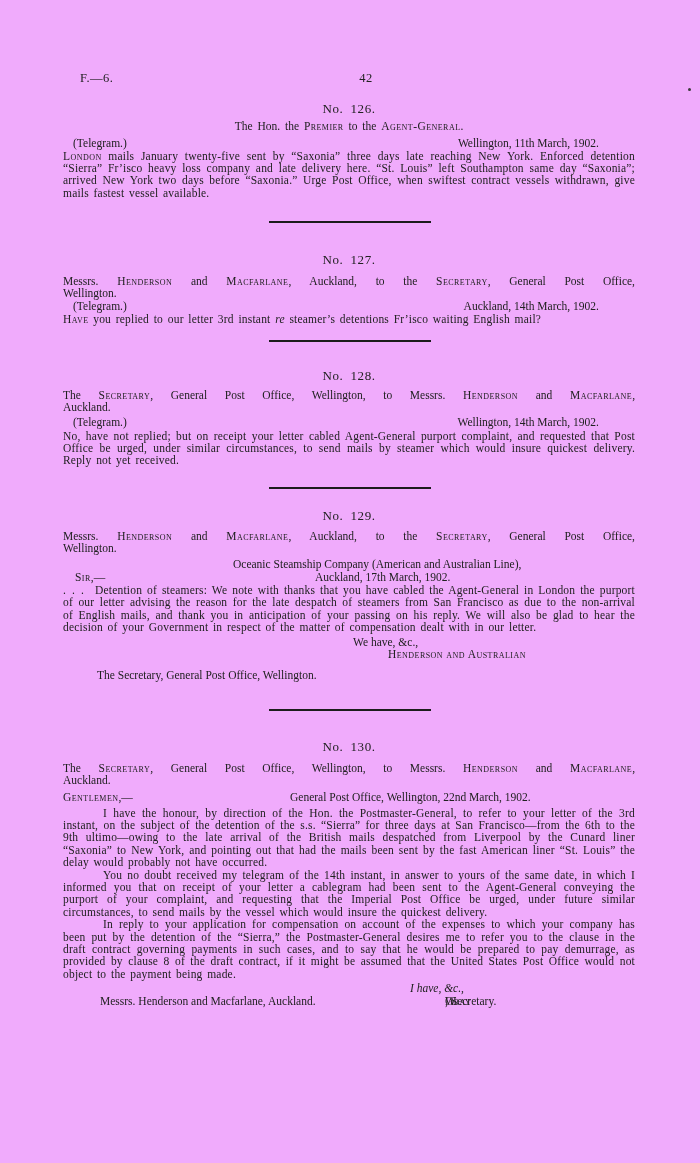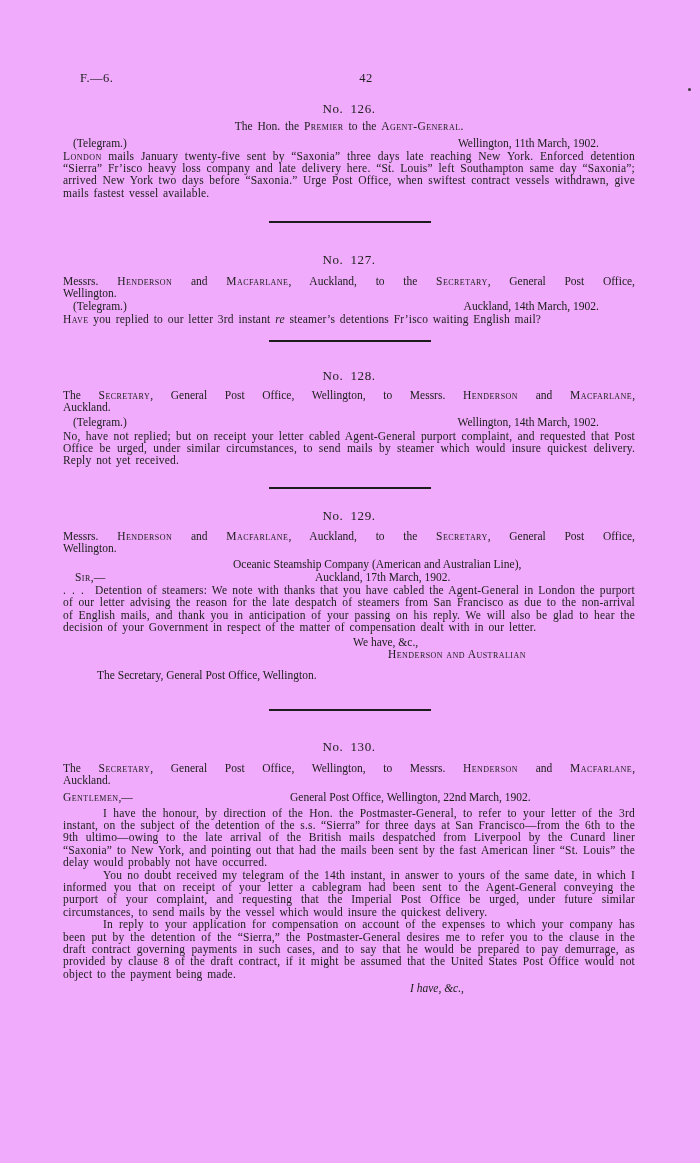--- a/index.html
+++ b/index.html
@@ -113,15 +113,23 @@
     <div class="row" style="margin-top:5px;">
       <span><span class="sc">Gentlemen</span><span>,—</span></span>
       <span class="dl-abs" style="left:227px;">General Post Office, Wellington, 22nd March, 1902.</span>
     </div>
     <p class="para" style="margin-top:3px;">I have the honour, by direction of the Hon. the Postmaster-General, to refer to your letter of the 3rd instant, on the subject of the detention of the s.s. “Sierra” for three days at San Francisco—from the 6th to the 9th ultimo—owing to the late arrival of the British mails despatched from Liverpool by the Cunard liner “Saxonia” to New York, and pointing out that had the mails been sent by the fast American liner “St. Louis” the delay would probably not have occurred.</p>
     <p class="para">You no doubt received my telegram of the 14th instant, in answer to yours of the same date, in which I informed you that on receipt of your letter a cablegram had been sent to the Agent-General conveying the purport of your complaint, and requesting that the Imperial Post Office be urged, under future similar circumstances, to send mails by the vessel which would insure the quickest delivery.</p>
     <p class="para">In reply to your application for compensation on account of the expenses to which your company has been put by the detention of the “Sierra,” the Postmaster-General desires me to refer you to the clause in the draft contract governing payments in such cases, and to say that he would be prepared to pay demurrage, as provided by clause 8 of the draft contract, if it might be assumed that the United States Post Office would not object to the payment being made.</p>
     <div class="closing" style="margin-top:2px;font-style:italic;">
       <span style="left:347px;">I have, &amp;c.,</span>
     </div>
+    <div class="closing">
+      <span style="left:37px;">Messrs. Henderson and Macfarlane, Auckland.</span>
+      <span style="left:382px;">
+          <span>W. </span>
+          <span class="sc">Gray</span>
+          <span>, Secretary.</span>
+        </span>
+    </div>
   </div>
 
 </div>
 
 </body></html>

